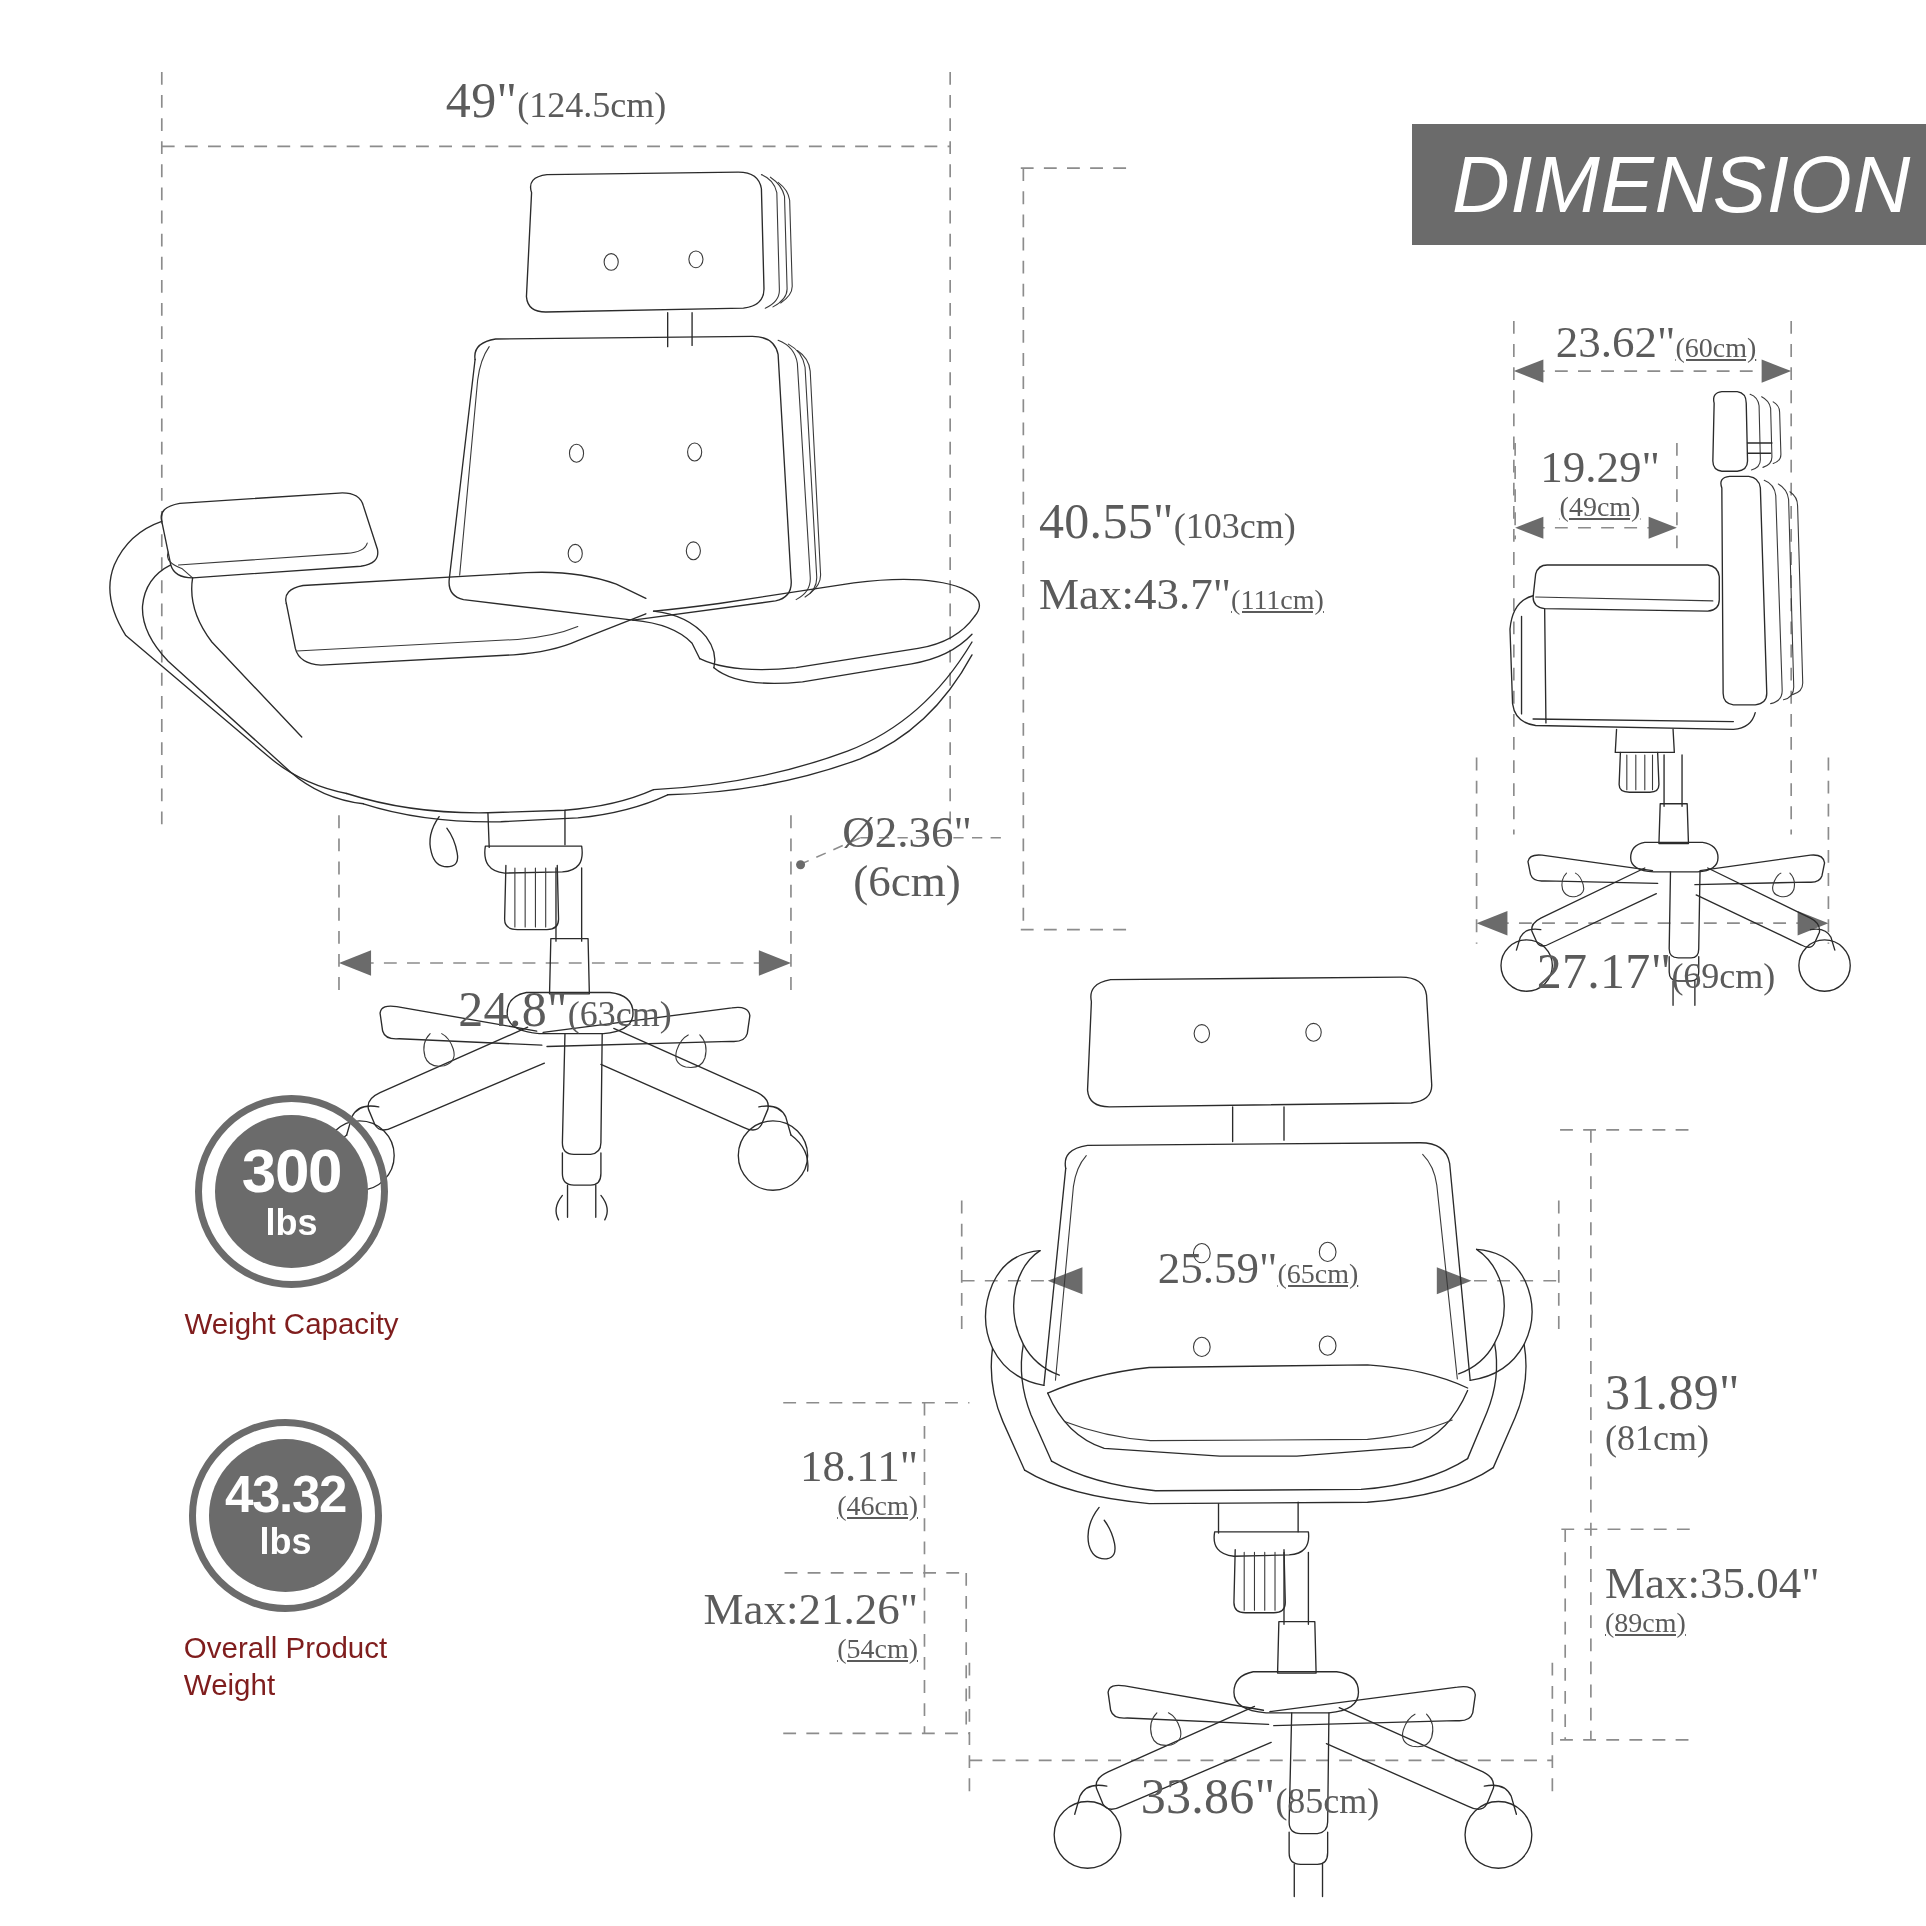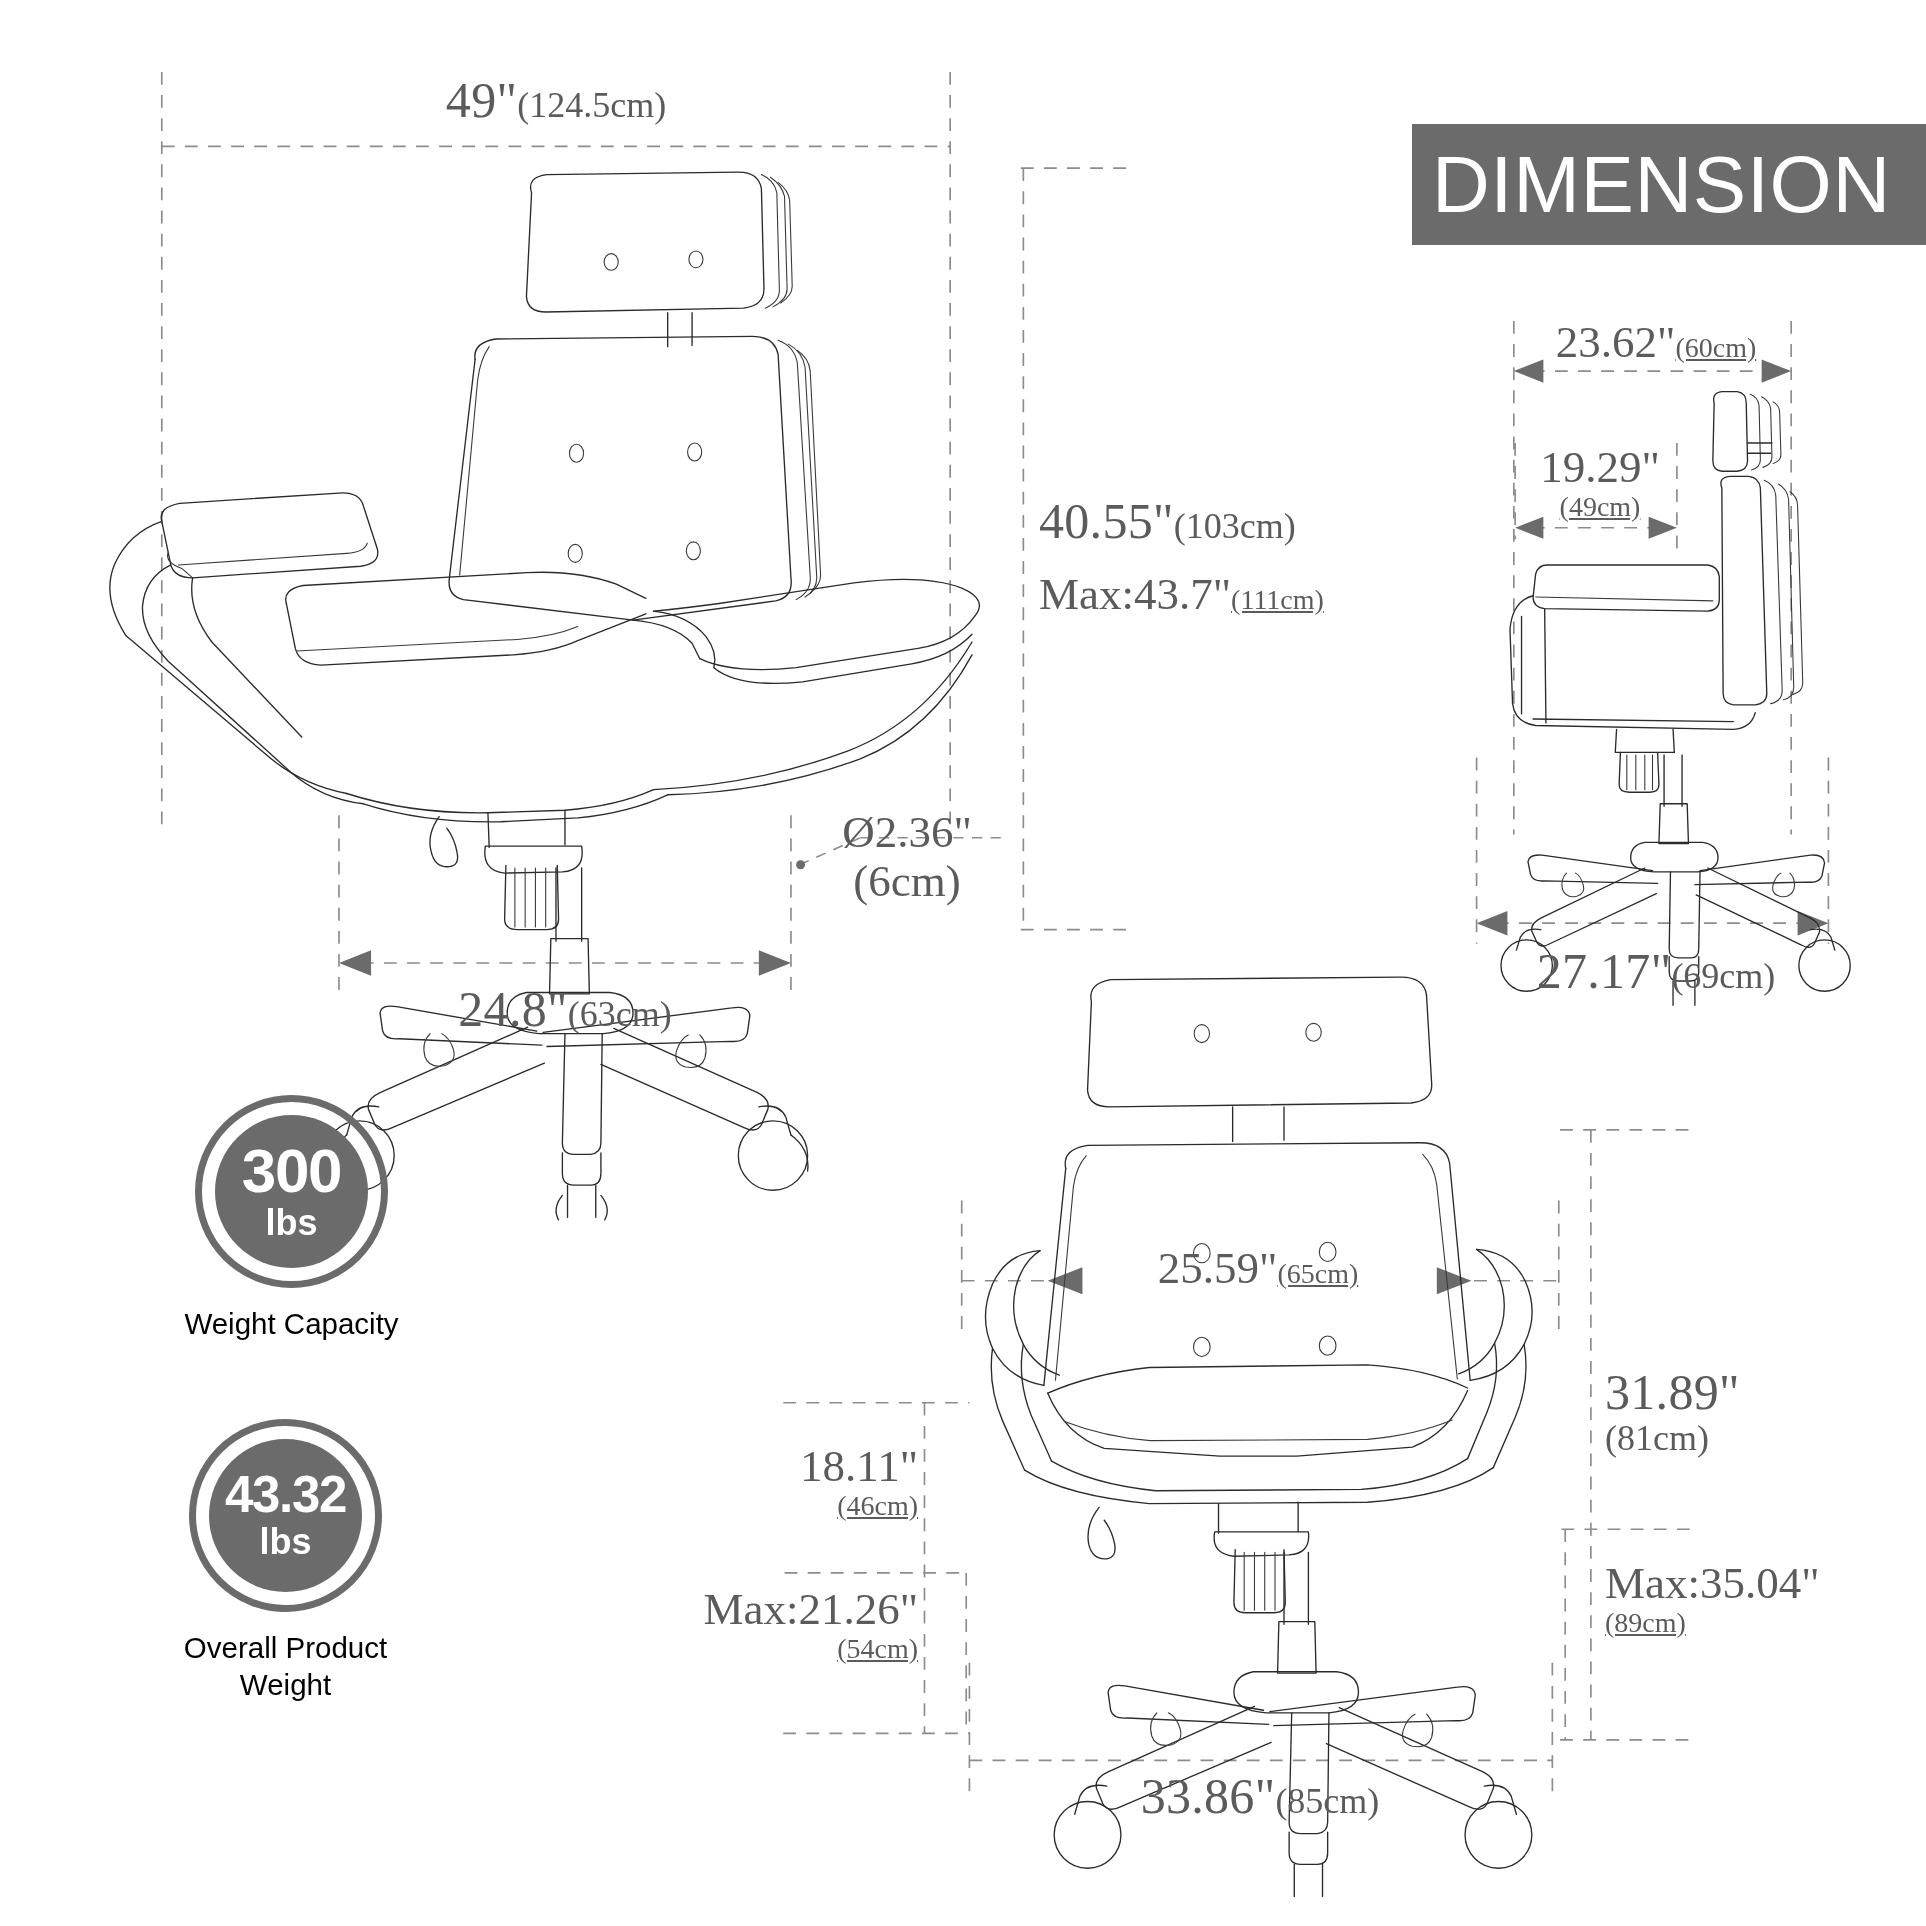--- a/index.html
+++ b/index.html
@@ -14,21 +14,21 @@
   .dim{position:absolute;color:#5b5b5b;white-space:nowrap;line-height:1.08;}
   .dim .big{font-size:50px;letter-spacing:0.3px;}
   .dim .sm{font-size:36px;}
   .dim .big2{font-size:45px;}
   .dim .sm2{font-size:28px;text-decoration:underline;}
   .dim.center{transform:translateX(-50%);text-align:center;}
 
   
   .banner{
     position:absolute;background:#6b6b6b;display:flex;align-items:center;
-    padding-left:20px;box-sizing:border-box;
+    padding-left:40px;box-sizing:border-box;font-style:italic;
   }
   .banner span{
     color:#ffffff;font-family:"Liberation Sans",sans-serif;
     font-weight:300;font-size:80px;letter-spacing:0.6px;
   }
 
   
   .badge-wrap{position:absolute;display:flex;flex-direction:column;align-items:center;}
   .badge{
     width:193px;height:193px;border-radius:50%;
@@ -43,22 +43,22 @@
   .badge-num{
     color:#fff;font-family:"Liberation Sans",sans-serif;font-weight:bold;
     font-size:62px;line-height:.95;letter-spacing:-1.3px;
   }
   .badge-num.small{font-size:51px;}
   .badge-unit{
     color:#fff;font-family:"Liberation Sans",sans-serif;font-weight:bold;
     font-size:36px;line-height:1;margin-top:5px;
   }
   .badge-label{
-    margin-top:18px;color:#000000;font-family:"Liberation Sans",sans-serif;
-    font-size:29.5px;text-align:center;line-height:1.25;font-weight:400;
+    margin-top:18px;color:#7f1d1d;font-family:"Liberation Sans",sans-serif;
+    font-size:29.5px;line-height:1.25;font-weight:400;
   }
 
   .footer{
     position:absolute;width:100%;text-align:center;color:#b9b9b9;
     font-family:"Liberation Sans",sans-serif;font-size:24.4px;
   }
 
   svg{position:absolute;left:0;top:0;overflow:visible;}
   .ln{fill:none;stroke:#2b2b2b;stroke-width:2.1;stroke-linecap:round;stroke-linejoin:round;}
   .ln-t{fill:none;stroke:#3a3a3a;stroke-width:1.7;stroke-linecap:round;stroke-linejoin:round;}

